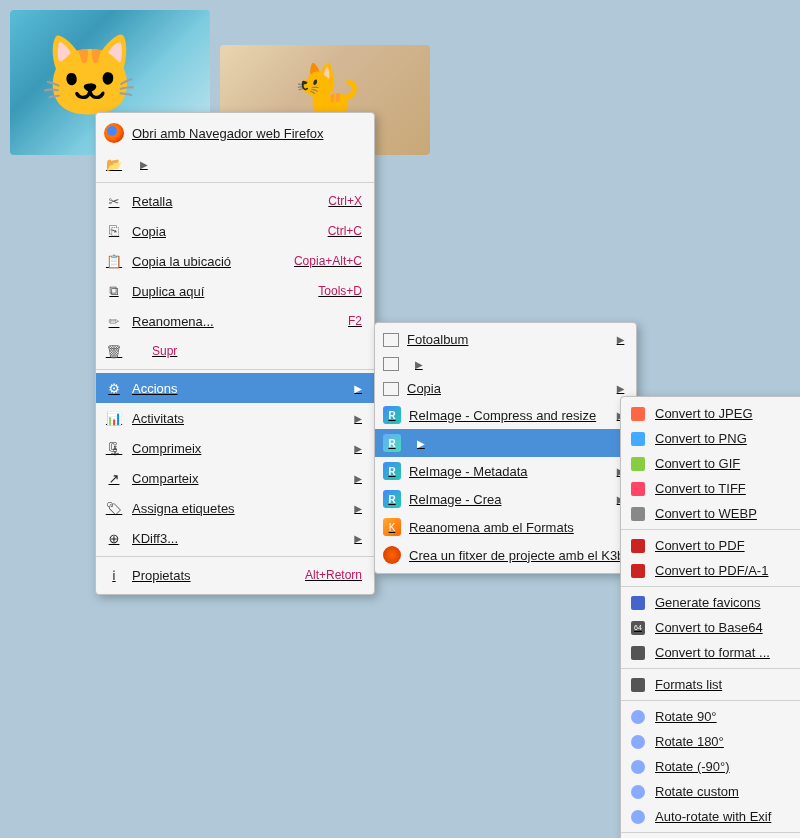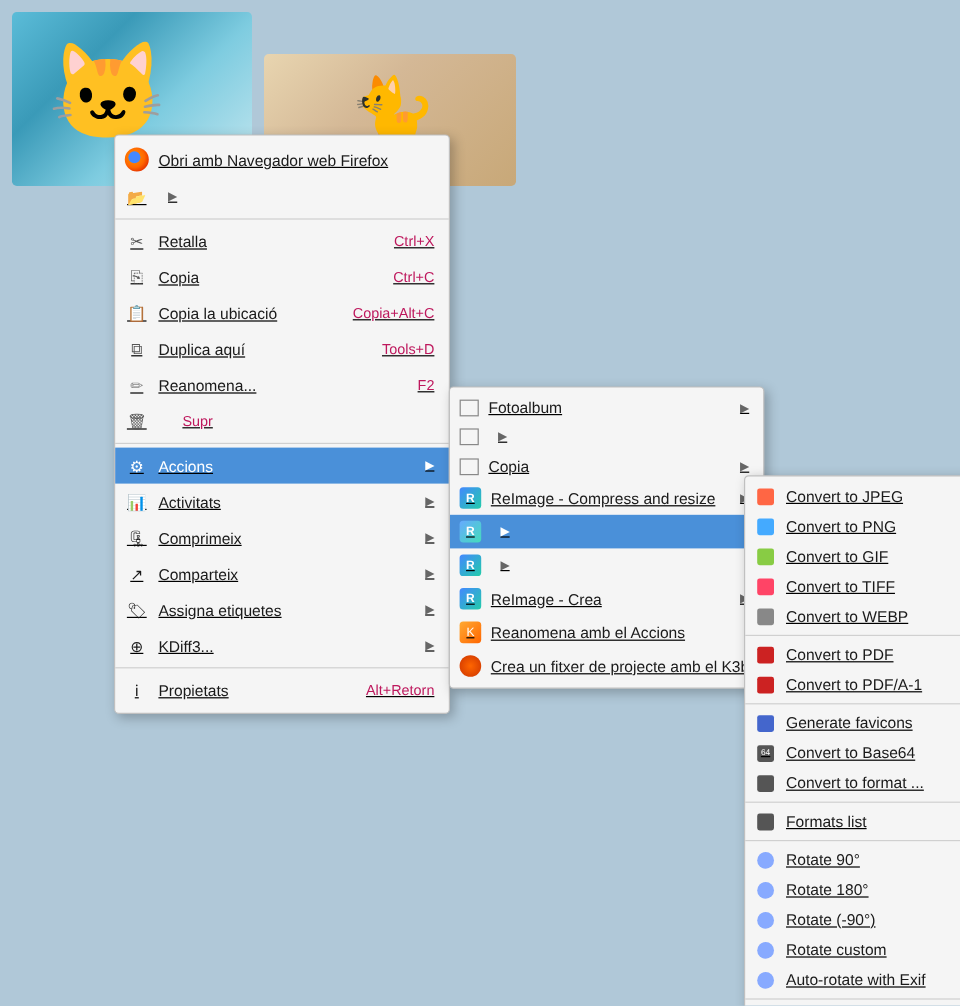--- a/index.html
+++ b/index.html
@@ -370,32 +370,33 @@
       <span class="arrow">▶</span>
     </div>
 
     <div class="menu-item highlighted">
       <div class="reimage-icon" style="background: linear-gradient(135deg, #66aaff, #44ddbb);">R</div>
       <span class="arrow">▶</span>
     </div>
 
     <div class="menu-item">
       <div class="reimage-icon">R</div>
+      <span class="label">ReImage - Metadata</span>
       <span class="arrow">▶</span>
     </div>
 
     <div class="menu-item">
       <div class="reimage-icon">R</div>
       <span class="label">ReImage - Crea</span>
       <span class="arrow">▶</span>
     </div>
 
     <div class="menu-item">
       <div class="rename-icon">K</div>
-      <span class="label">Reanomena amb el Accions</span>
+      <span class="label">Reanomena amb el Formats</span>
     </div>
 
     <div class="menu-item">
       <div class="k3b-icon"></div>
       <span class="label">Crea un fitxer de projecte amb el K3b</span>
     </div>
 
   </div>
 
   <div class="context-menu context-menu-3">

